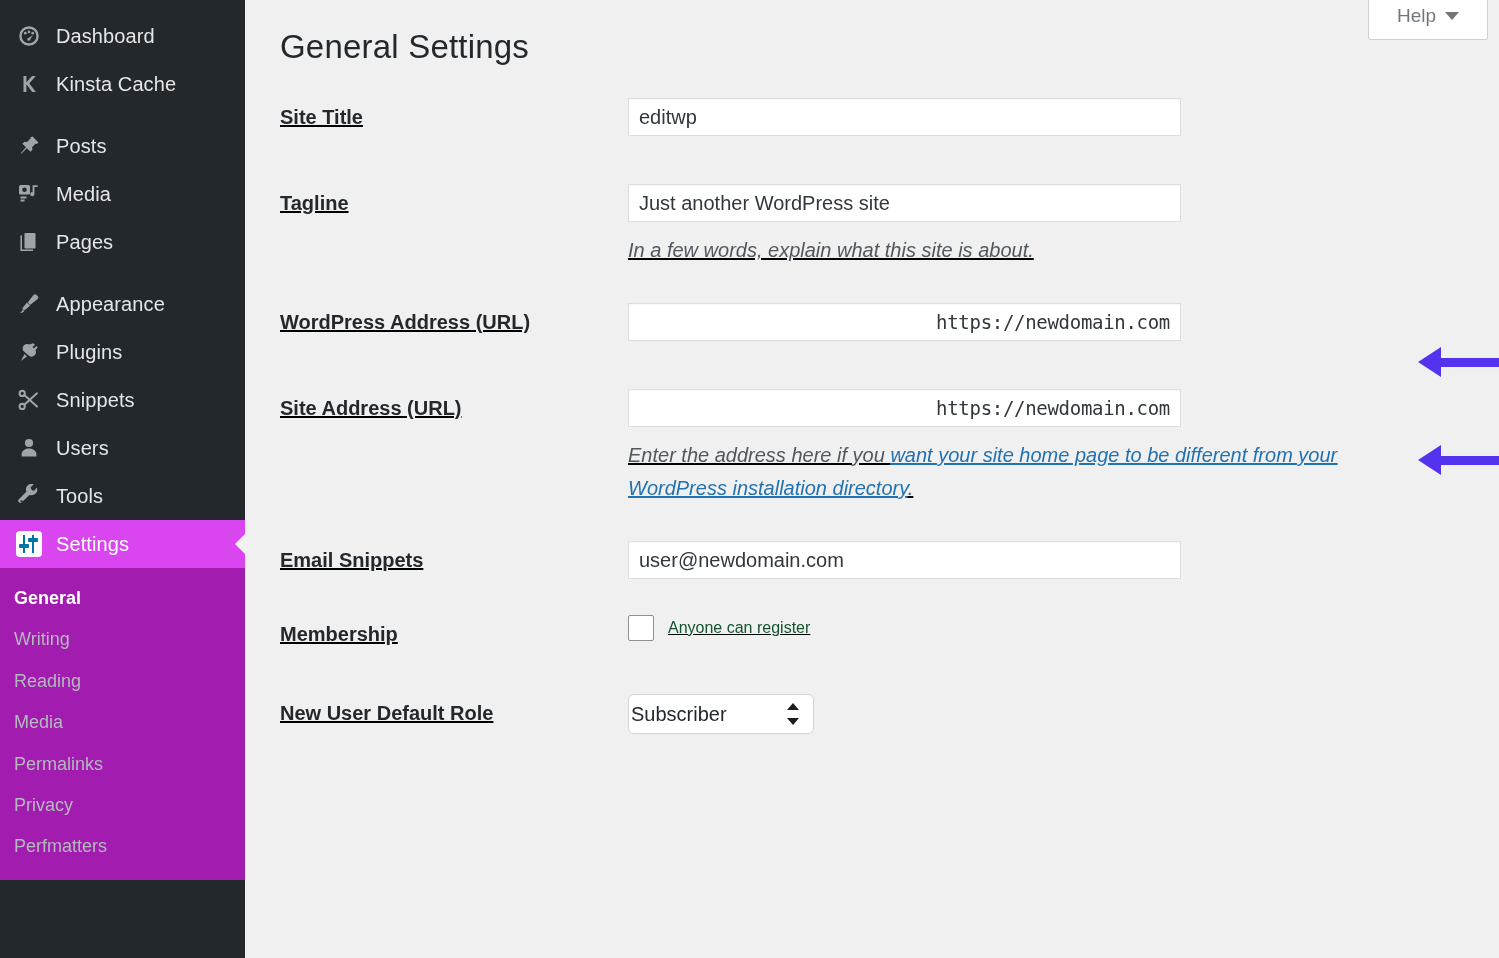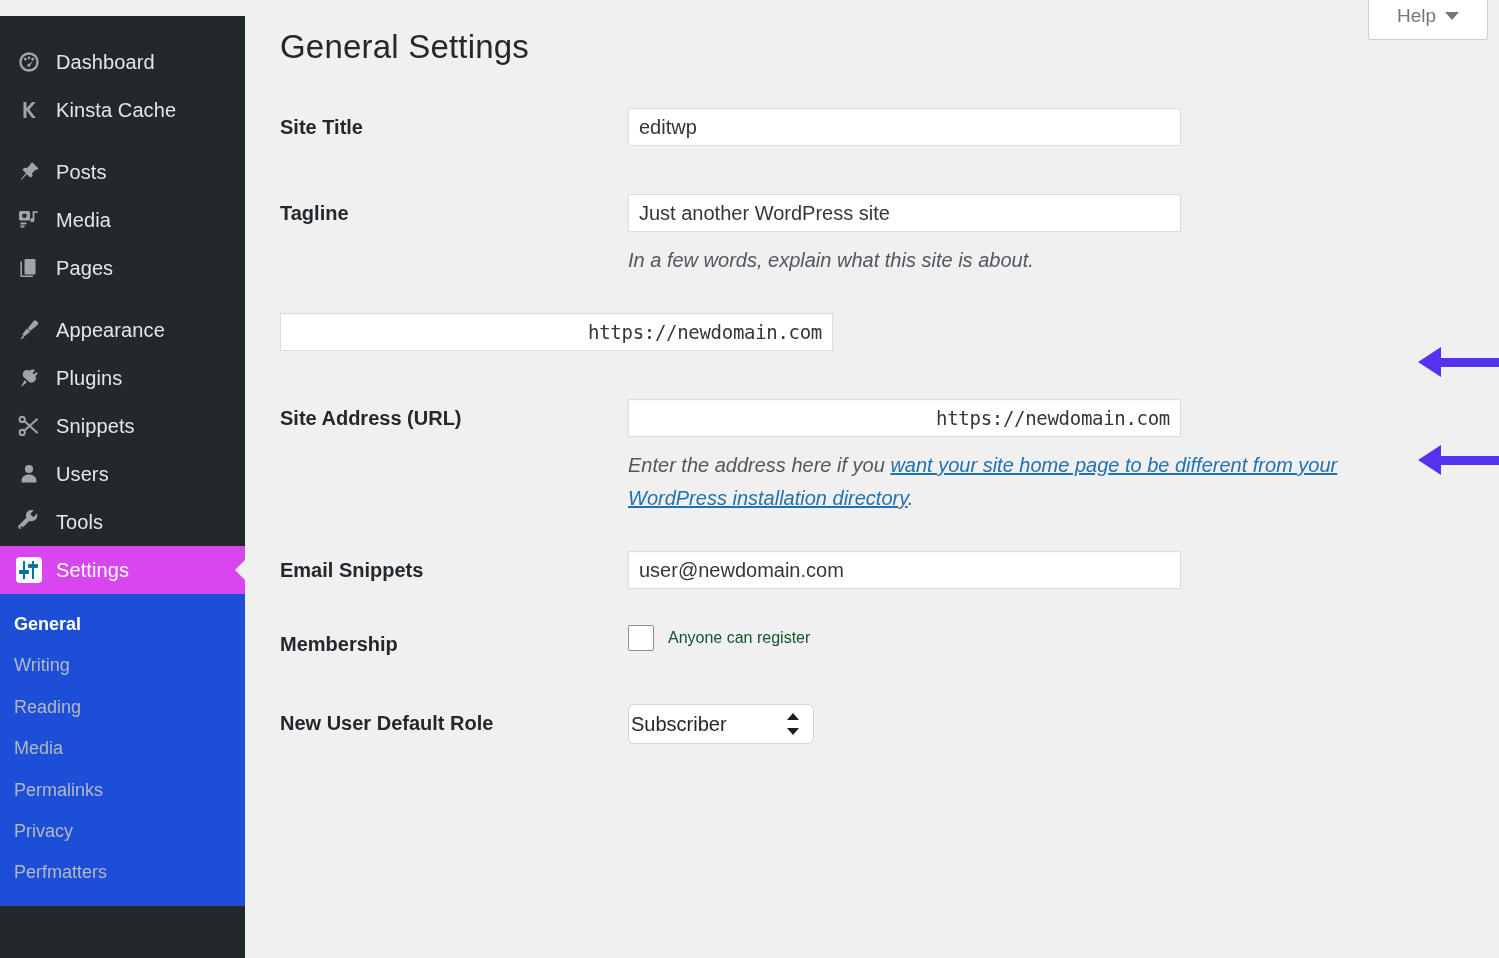--- a/index.html
+++ b/index.html
@@ -17,23 +17,22 @@
     display: flex;
     background: #f0f0f1;
   }
 
   
   .sidebar {
     width: 245px;
     flex: 0 0 245px;
     background: #23282d;
     position: relative;
-    padding-top: 22px;
+    padding-top: 12px;
     overflow: hidden;
-    margin-top: 16px;
   }
   .menu-item {
     display: flex;
     align-items: center;
     height: 48px;
     padding-left: 10px;
     color: #b4b9be;
     font-size: 20px;
     letter-spacing: .1px;
     position: relative;
@@ -58,21 +57,21 @@
     content: "";
     position: absolute;
     right: -1px; top: 50%;
     transform: translateY(-50%);
     border-style: solid;
     border-width: 11px 11px 11px 0;
     border-color: transparent #f0f0f1 transparent transparent;
   }
 
   .submenu {
-    background: #1d4ed8;
+    background: #a21caf;
     padding: 10px 0 12px 0;
   }
   .submenu-item {
     padding: 9px 0 9px 14px;
     font-size: 18px;
     color: #b4b9be;
     cursor: pointer;
     line-height: 1.3;
   }
   .submenu-item.current { color: #fff; font-weight: bold; }
@@ -126,21 +125,21 @@
 
   .page-title {
     font-size: 33px;
     font-weight: normal;
     color: #23282d;
     margin: 28px 12px 0 0;
     padding: 0;
     letter-spacing: .2px;
   }
 
-  .form-table { margin-top: 42px; width: 1160px; }
+  .form-table { margin-top: 32px; width: 1160px; text-decoration: underline; }
   .row { display: flex; margin-bottom: 0; }
   .row-label {
     width: 348px;
     flex: 0 0 348px;
     font-size: 20px;
     font-weight: bold;
     color: #23282d;
     padding-top: 8px;
   }
   .row-field { flex: 1 1 auto; position: relative; }
@@ -398,20 +397,21 @@
         <div class="row-label">Tagline</div>
         <div class="row-field">
           <input class="text-input" type="text" value="Just another WordPress site" style="">
           <div class="desc">In a few words, explain what this site is about.</div>
         </div>
       </div>
 
       <div class="spacer-md"></div>
 
       <div class="row">
+        <div class="row-label">WordPress Address (URL)</div>
         <div class="row-field">
           <input class="text-input mono" type="text" value="https://newdomain.com" style="">
         </div>
       </div>
 
       <div class="spacer-lg"></div>
 
       <div class="row">
         <div class="row-label">Site Address (URL)</div>
         <div class="row-field">

